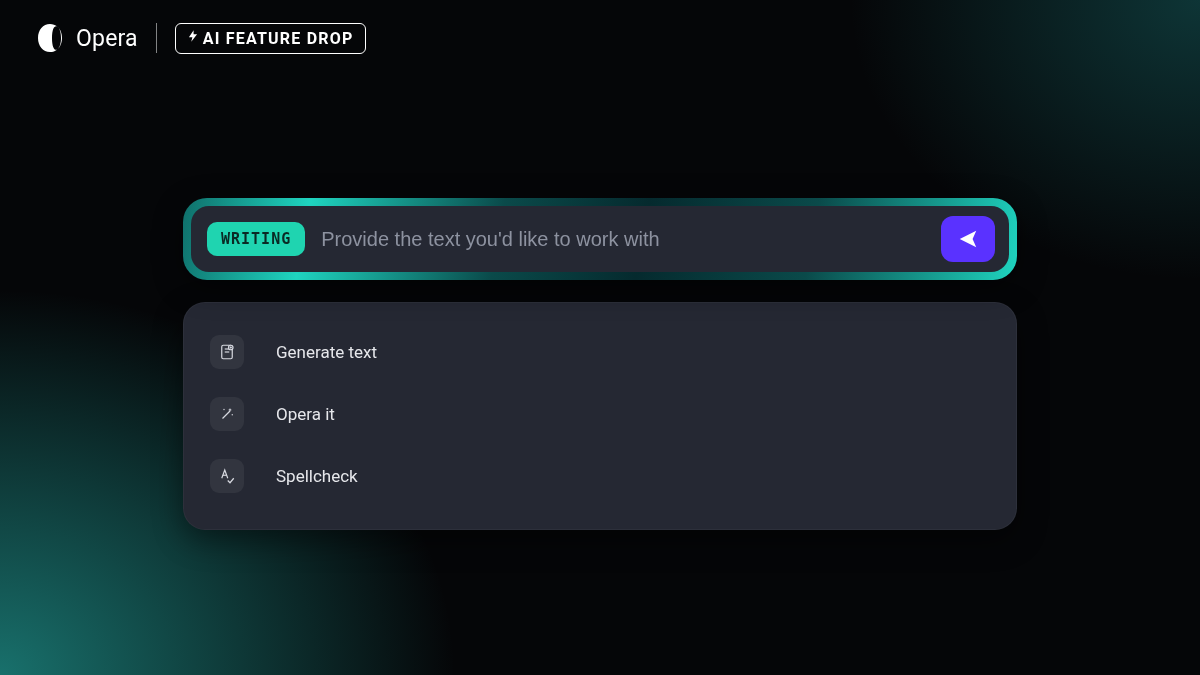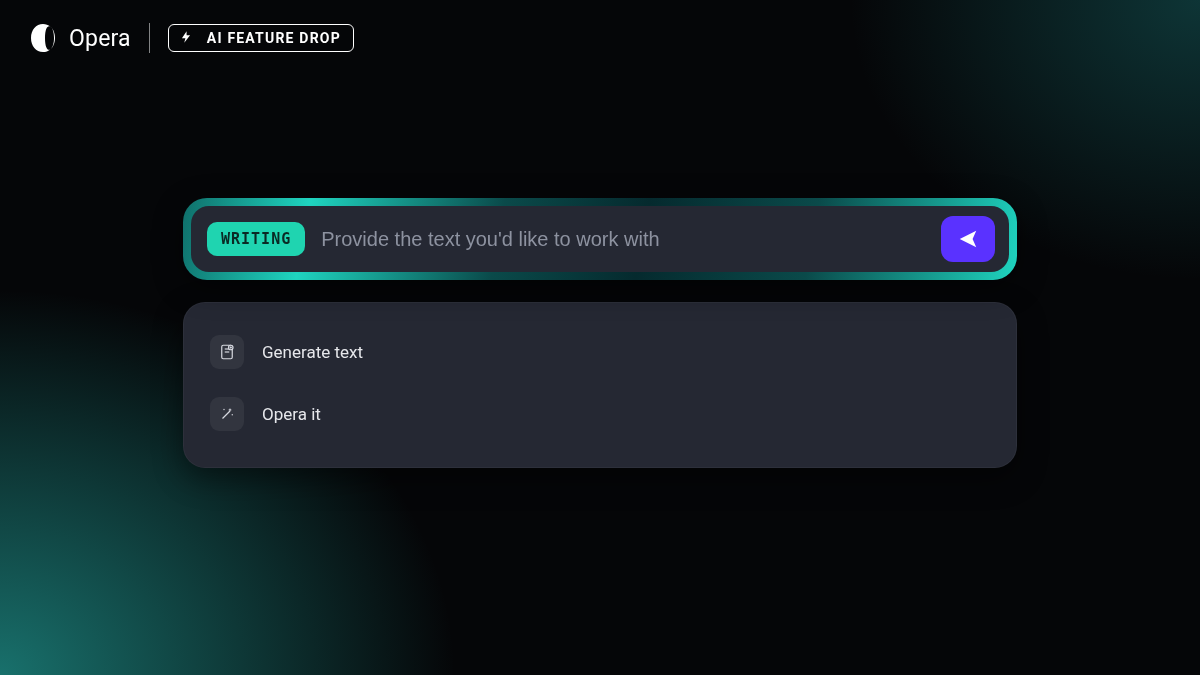--- a/index.html
+++ b/index.html
@@ -10,21 +10,21 @@
       radial-gradient(ellipse 650px 550px at 0% 100%, rgba(40,200,190,0.55), rgba(40,200,190,0) 70%),
       radial-gradient(ellipse 500px 400px at 100% 0%, rgba(30,140,140,0.35), rgba(30,140,140,0) 70%),
       #050608;
     color: #e8e8ea;
   }
 
   
   .header {
     position: absolute;
     top: 22px;
-    left: 27px;
+    left: 34px;
     display: flex;
     align-items: center;
     gap: 18px;
   }
   .opera-brand {
     display: flex;
     align-items: center;
     gap: 10px;
     color: #ffffff;
     font-size: 23px;
@@ -37,25 +37,25 @@
     display: block;
   }
   .divider {
     width: 1px;
     height: 30px;
     background: rgba(255,255,255,0.5);
   }
   .feature-badge {
     display: flex;
     align-items: flex-start;
-    gap: 14px;
+    gap: 3px;
     border: 1.5px solid #ffffff;
     border-radius: 6px;
     padding: 5px 12px 5px 10px;
-    font-size: 14px;
+    font-size: 16px;
     font-weight: 700;
     letter-spacing: 1.2px;
     color: #ffffff;
   }
   .feature-badge svg { width: 14px; height: 14px; display:block; }
 
   
   .center {
     position: absolute;
     top: 198px;
@@ -124,21 +124,21 @@
     margin-top: 22px;
     background: #252833;
     border: 1px solid rgba(255,255,255,0.04);
     border-radius: 22px;
     padding: 22px 20px 26px 20px;
     box-shadow: 0 10px 30px rgba(0,0,0,0.45);
   }
   .option {
     display: flex;
     align-items: center;
-    gap: 18px;
+    gap: 32px;
     padding: 10px 6px;
     border-radius: 10px;
     cursor: pointer;
     font-size: 17px;
     color: #e6e7eb;
   }
   .option + .option { margin-top: 8px; }
   .opt-icon {
     width: 34px;
     height: 34px;
@@ -205,15 +205,25 @@
         <svg viewBox="0 0 24 24">
           <line x1="6" y1="18" x2="16" y2="8"></line>
           <path d="M16 4 L16.7 5.8 L18.5 6.5 L16.7 7.2 L16 9 L15.3 7.2 L13.5 6.5 L15.3 5.8 Z" fill="#d7d9e0" stroke="none"></path>
           <circle cx="8" cy="6" r="0.9" fill="#d7d9e0" stroke="none"></circle>
           <circle cx="19" cy="13" r="0.9" fill="#d7d9e0" stroke="none"></circle>
         </svg>
       </span>
       <span>Opera it</span>
     </div>
 
+    <div class="option">
+      <span class="opt-icon">
+        <svg viewBox="0 0 24 24">
+          <path d="M5 15 L9 4 L13 15"></path>
+          <line x1="6.5" y1="11" x2="11.5" y2="11"></line>
+          <polyline points="13,18 16,21 21,15"></polyline>
+        </svg>
+      </span>
+      <span>Spellcheck</span>
+    </div>
 
   </div>
 </div>
 
 </body></html>

